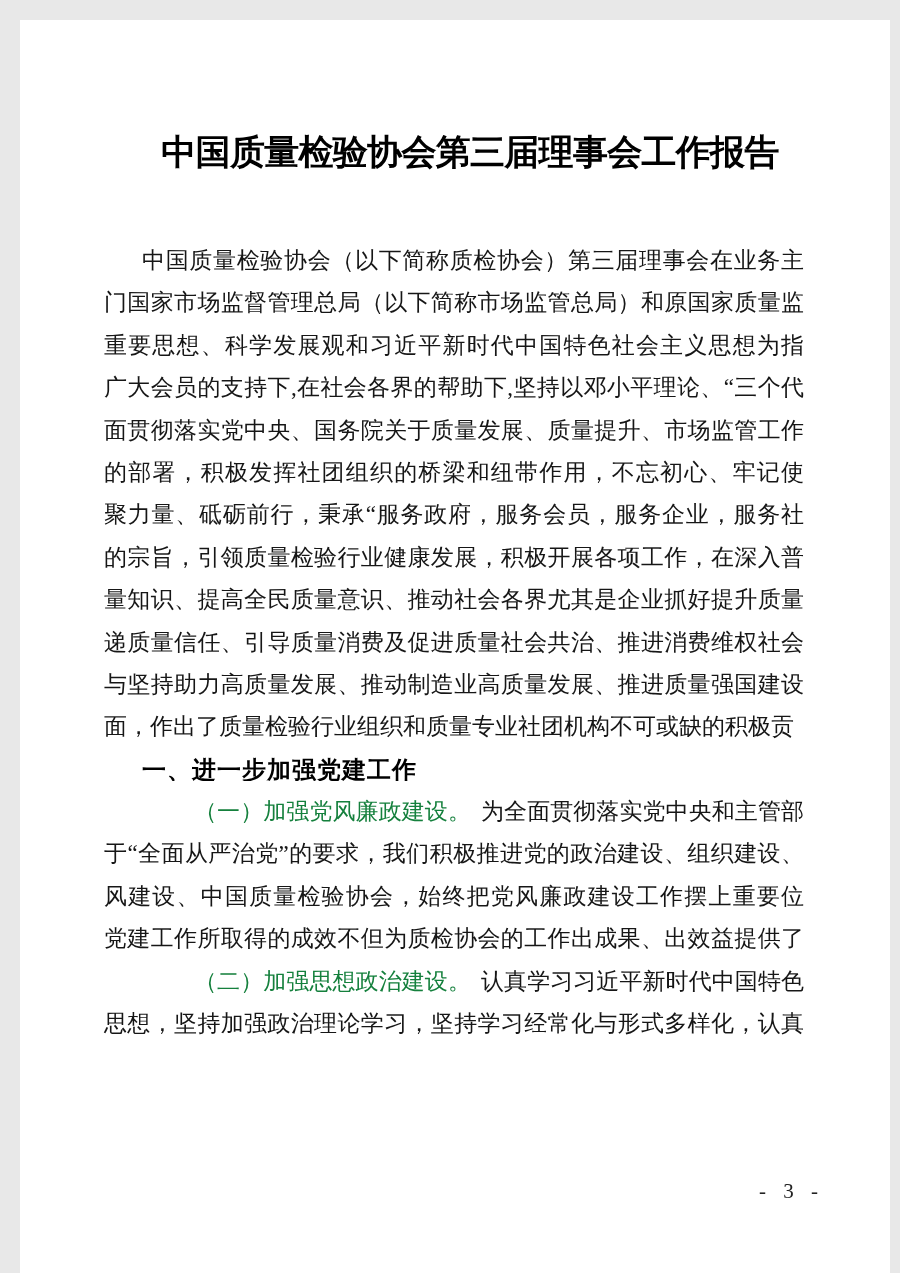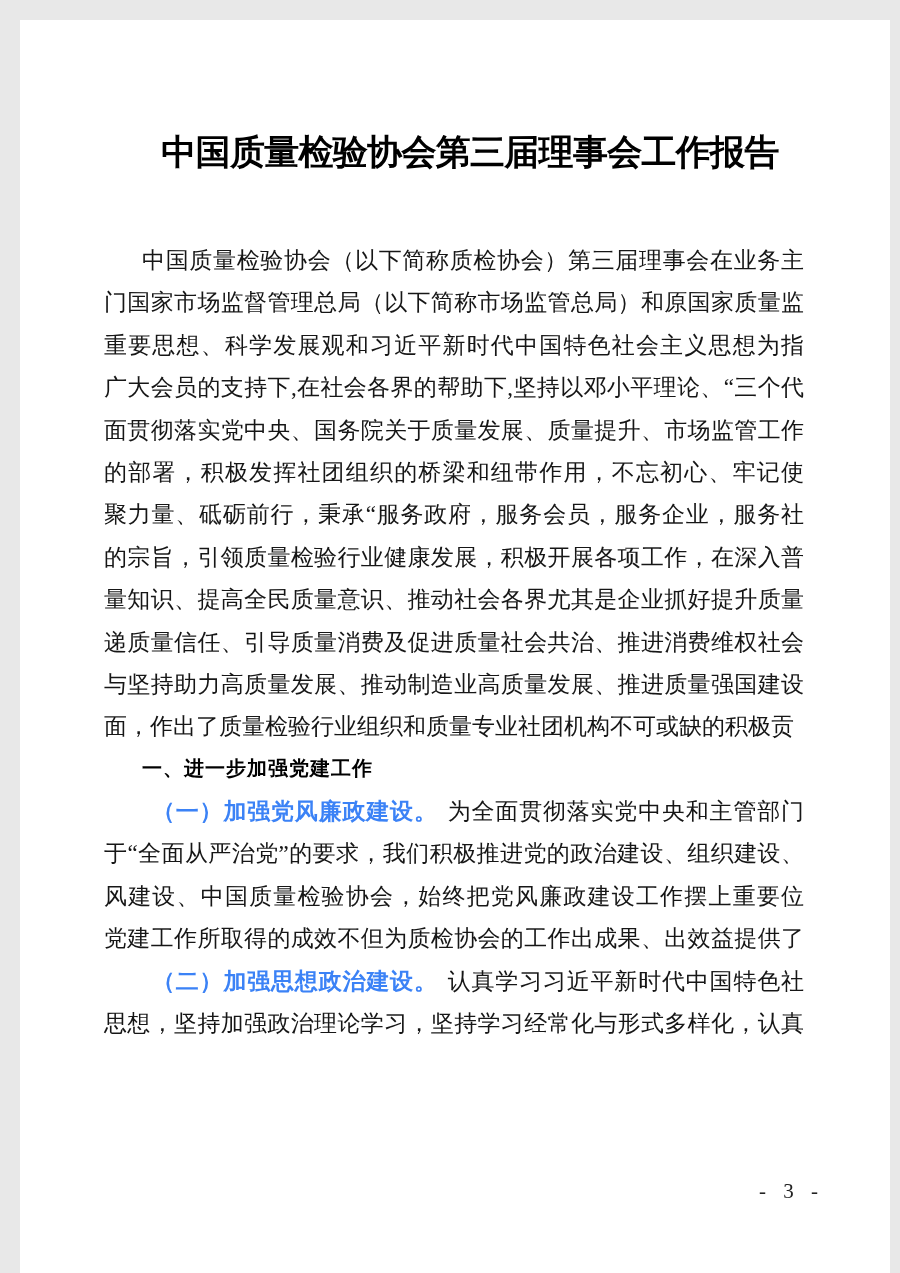--- a/index.html
+++ b/index.html
@@ -40,29 +40,30 @@
     overflow: hidden;
   }
   .line.stretch {
     text-align: justify;
     text-align-last: justify;
   }
   .line.indent {
     padding-left: 48px;
   }
   .line.heading {
-    font-family: Liberation Mono, monospace;
+    font-family: Liberation Sans, sans-serif;
     font-weight: 700;
-    font-size: 20px;
+    font-size: 24px;
     color: #000000;
     letter-spacing: 1px;
   }
   .lead {
-    font-weight: 700;
-    color: #3b82f6;
+    font-weight: 400;
+    color: #15803d;
+    margin-left: 42px;
   }
   .page-number {
     position: absolute;
     top: 1149px;
     right: 86px;
     font-family: "Liberation Serif", serif;
     font-size: 21px;
     letter-spacing: 6px;
     color: #222222;
     white-space: pre;

